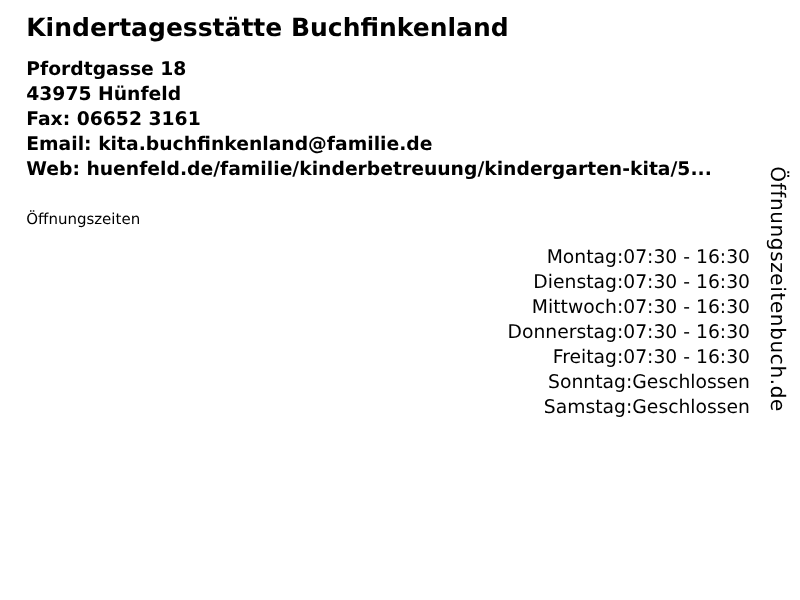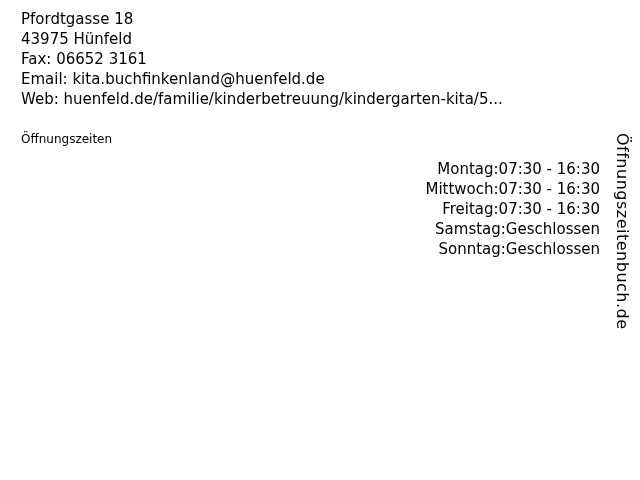--- a/index.html
+++ b/index.html
@@ -24,20 +24,21 @@
   .page-title {
     font-size: 20px;
     line-height: 26px;
     font-weight: bold;
     margin: 0 0 10px 0;
     white-space: nowrap;
   }
   .contact-block {
     font-size: 15px;
     line-height: 20px;
+    font-weight: bold;
   }
   .contact-line {
     white-space: nowrap;
   }
   .hours-heading {
     font-size: 12px;
     line-height: 22px;
     font-weight: normal;
     margin: 19px 0 0 0;
   }
@@ -63,44 +64,51 @@
     line-height: 20px;
     letter-spacing: 0.5px;
     color: #000000;
   }
 </style>
 </head>
 <body>
 
 <div class="content">
 
+  <h1 class="page-title">Kindertagesstätte Buchfinkenland</h1>
 
   <div class="contact-block">
     <div class="contact-line">Pfordtgasse 18</div>
     <div class="contact-line">43975 Hünfeld</div>
     <div class="contact-line">Fax: 06652 3161</div>
-    <div class="contact-line">Email: kita.buchfinkenland@huenfeld.de</div>
+    <div class="contact-line">Email: kita.buchfinkenland@familie.de</div>
     <div class="contact-line">Web: huenfeld.de/familie/kinderbetreuung/kindergarten-kita/5...</div>
   </div>
 
   <h2 class="hours-heading">Öffnungszeiten</h2>
 
   <div class="hours-table">
     <div class="hours-row">
       <span class="hours-day">Montag:</span><span class="hours-time">07:30 - 16:30</span>
     </div>
     <div class="hours-row">
+      <span class="hours-day">Dienstag:</span><span class="hours-time">07:30 - 16:30</span>
+    </div>
+    <div class="hours-row">
       <span class="hours-day">Mittwoch:</span><span class="hours-time">07:30 - 16:30</span>
+    </div>
+    <div class="hours-row">
+      <span class="hours-day">Donnerstag:</span><span class="hours-time">07:30 - 16:30</span>
     </div>
     <div class="hours-row">
       <span class="hours-day">Freitag:</span><span class="hours-time">07:30 - 16:30</span>
     </div>
     <div class="hours-row">
-      <span class="hours-day">Samstag:</span><span class="hours-time">Geschlossen</span>
+      <span class="hours-day">Sonntag:</span><span class="hours-time">Geschlossen</span>
     </div>
     <div class="hours-row">
-      <span class="hours-day">Sonntag:</span><span class="hours-time">Geschlossen</span>
+      <span class="hours-day">Samstag:</span><span class="hours-time">Geschlossen</span>
     </div>
   </div>
 
 </div>
 
 <div class="watermark">Öffnungszeitenbuch.de</div>
 
 </body></html>

